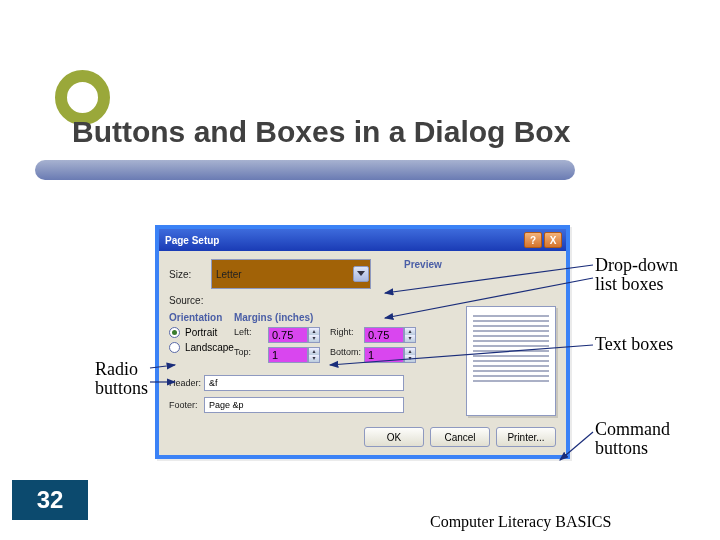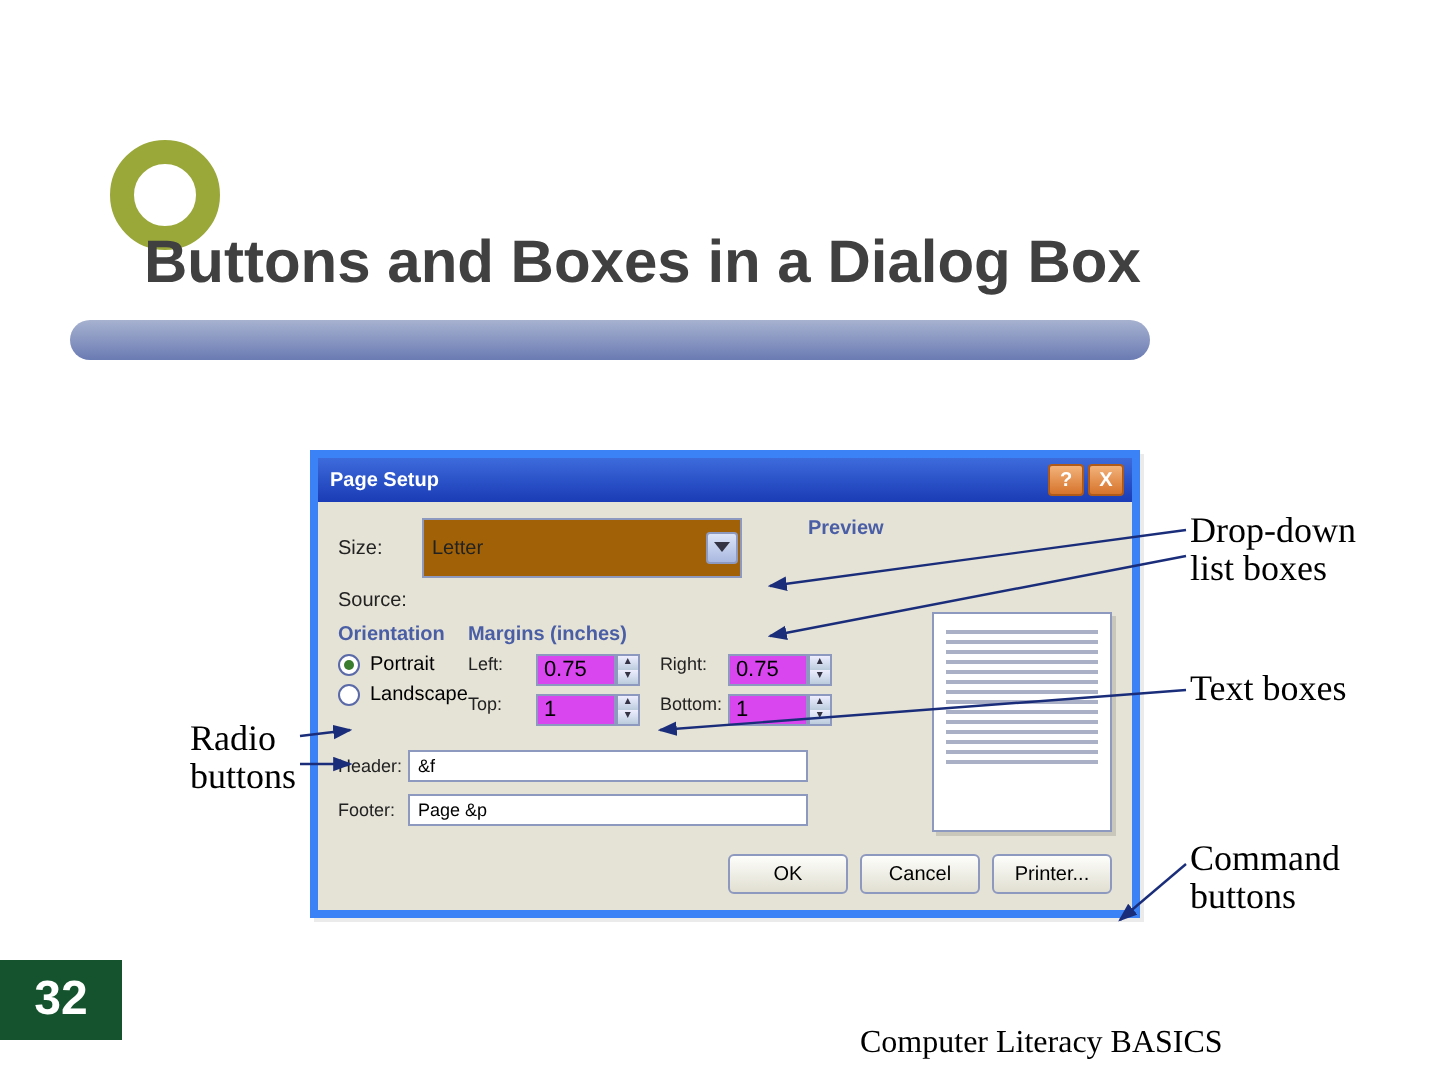--- a/index.html
+++ b/index.html
@@ -35,23 +35,23 @@
     font-family: "Times New Roman", serif;
     font-size: 18px; color: #000;
     line-height: 1.05;
   }
   .callout.dd { left: 595px; top: 256px; }
   .callout.tb { left: 595px; top: 335px; }
   .callout.rb { left: 95px;  top: 360px; }
   .callout.cb { left: 595px; top: 420px; }
   .page-num {
     position: absolute;
-    left: 0; top: 480px;
-    width: 61px; height: 40px;
-    background: #14532d;
+    left: 12px; top: 480px;
+    width: 76px; height: 40px;
+    background: #0c4a6e;
     color: #fff;
     font-size: 24px; font-weight: bold;
     display: flex; align-items: center; justify-content: center;
   }
   .footer-text {
     position: absolute;
     left: 430px; top: 513px;
     font-family: "Times New Roman", serif;
     font-size: 16px; color: #000;
   }

